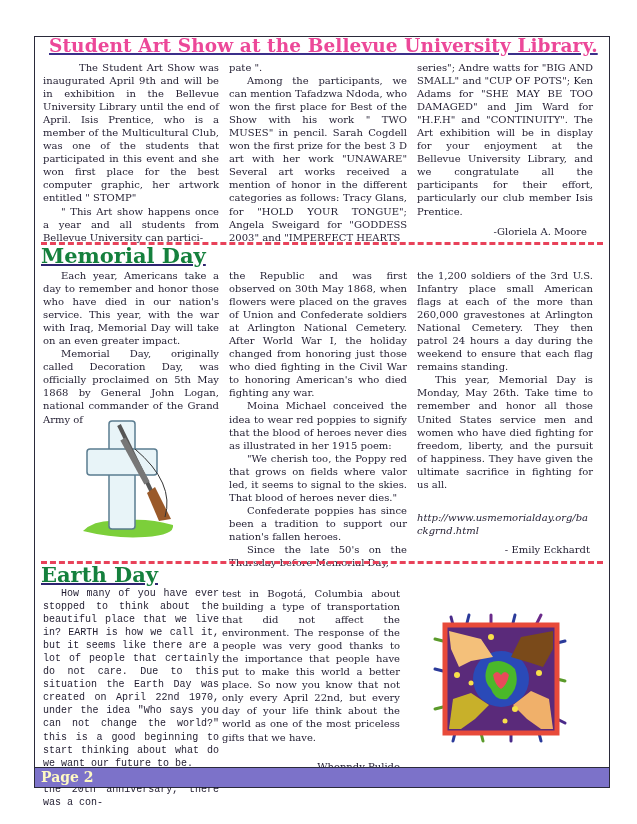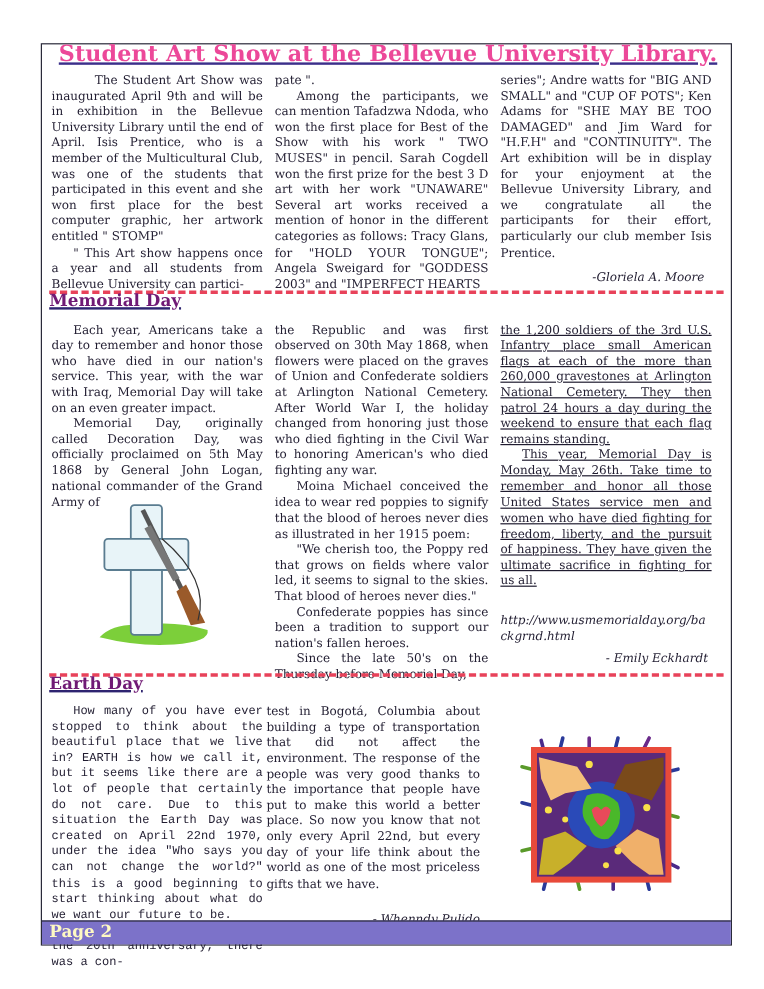--- a/index.html
+++ b/index.html
@@ -3,26 +3,26 @@
 <meta charset="utf-8">
 <style>
   html, body { margin:0; padding:0; background:#ffffff; }
   body { width:637px; height:824px; position:relative; overflow:hidden;
          font-family:"DejaVu Serif", serif; color:#1c1a2a; }
   .page { position:absolute; left:34px; top:36px; width:576px; height:752px;
           border:1.5px solid #2a2a3a; box-sizing:border-box; background:#fff; }
   .title { position:absolute; left:14px; top:-2px; font-family:"DejaVu Serif", serif;
            font-weight:bold; font-size:18.5px; color:#ec4899; text-decoration:underline;
            text-decoration-color:#3b2f8a; text-decoration-thickness:2px; letter-spacing:0.1px; white-space:nowrap; }
-  .sec-title { position:absolute; left:6px; font-weight:bold; font-size:14px; color:#701a75;
+  .sec-title { position:absolute; left:6px; font-weight:bold; font-size:21px; color:#15803d;
                text-decoration:underline; text-decoration-thickness:2px; text-decoration-color:#2e2470; }
   .col { position:absolute; font-size:10px; line-height:13.05px; text-align:justify; color:#201c30; }
   .col p { margin:0; text-indent:18px; }
   .col p.noind { text-indent:0; }
-  .sig { font-style:italic; text-align:right; display:block; }
+  .sig { text-align:right; display:block; }
   .url { font-style:italic; text-align:left; }
   .divider { position:absolute; left:6px; width:562px; height:0;
              border-top:3px dashed #e8425a; }
   .footer { position:absolute; left:0; bottom:0; width:100%; height:20px;
             background:#7c72c9; border-top:1.5px solid #2a2a3a; box-sizing:border-box; }
   .footer span { position:absolute; left:6px; top:1px; font-weight:bold; font-size:14px; color:#fef9c3; }
   .img { position:absolute; }
 </style>
 </head>
 <body>
@@ -68,21 +68,21 @@
     </svg>
   </div>
 
   <div class="col" style="left:194px; top:232px; width:178px;">
     <p class="noind">the Republic and was first observed on 30th May 1868, when flowers were placed on the graves of Union and Confederate soldiers at Arlington National Cemetery. After World War I, the holiday changed from honoring just those who died fighting in the Civil War to honoring American's who died fighting any war.</p>
     <p>Moina Michael conceived the idea to wear red poppies to signify that the blood of heroes never dies as illustrated in her 1915 poem:</p>
     <p>"We cherish too, the Poppy red that grows on fields where valor led, it seems to signal to the skies. That blood of heroes never dies."</p>
     <p>Confederate poppies has since been a tradition to support our nation's fallen heroes.</p>
     <p>Since the late 50's on the Thursday before Memorial Day,</p>
   </div>
-  <div class="col" style="left:382px; top:232px; width:176px;text-decoration:underline;">
+  <div class="col" style="left:382px; top:232px; width:176px;">
     <p class="noind">the 1,200 soldiers of the 3rd U.S. Infantry place small American flags at each of the more than 260,000 gravestones at Arlington National Cemetery. They then patrol 24 hours a day during the weekend to ensure that each flag remains standing.</p>
     <p>This year, Memorial Day is Monday, May 26th. Take time to remember and honor all those United States service men and women who have died fighting for freedom, liberty, and the pursuit of happiness. They have given the ultimate sacrifice in fighting for us all.</p>
   </div>
   <div class="col" style="left:382px; top:474px; width:176px;">
     <div class="url" style="word-break:break-all;">http://www.usmemorialday.org/backgrnd.html</div>
     <span class="sig" style="margin-top:6px; margin-right:3px;">- Emily Eckhardt</span>
   </div>
 
   <div class="divider" style="top:524px;"></div>
 

